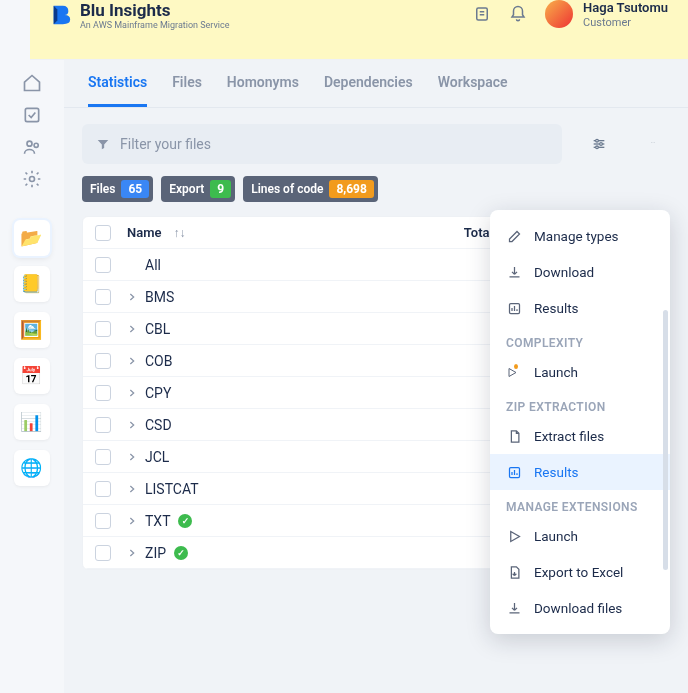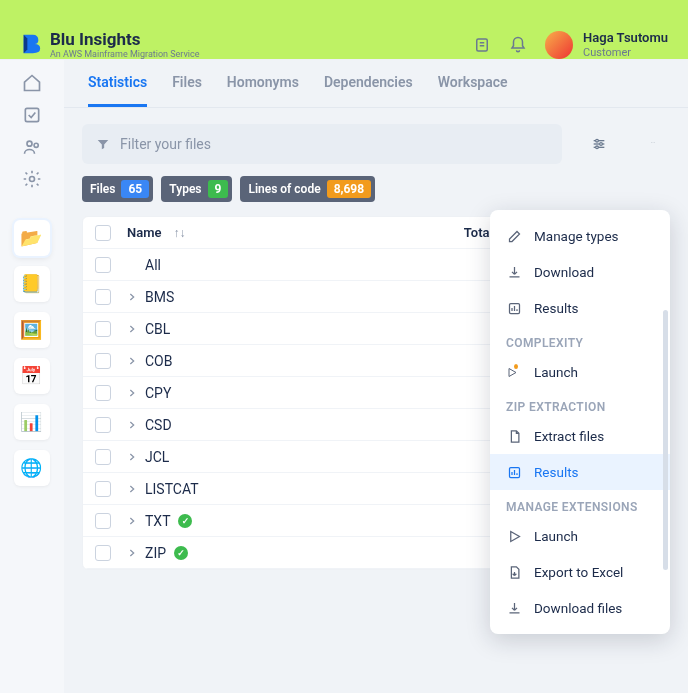--- a/index.html
+++ b/index.html
@@ -1,17 +1,17 @@
 <!DOCTYPE html>
 <html><head>
 <meta charset="utf-8">
 <style>
 * { box-sizing: border-box; margin: 0; padding: 0; }
 body { font-family: -apple-system, BlinkMacSystemFont, "Segoe UI", Roboto, sans-serif; font-size: 14px; color: #1c2b4a; background: #f5f7fa; width: 688px; height: 693px; overflow: hidden; }
-.header { background: #bef264; height: 60px; display: flex; align-items: flex-end; padding: 0 20px; border-bottom: 1px solid #eef1f5; }
+.header { background: #fef9c3; height: 60px; display: flex; align-items: flex-start; padding: 0 20px; border-bottom: 1px solid #eef1f5; margin-left: 30px; }
 .logo { display: flex; align-items: center; gap: 8px; }
 .logo-mark { width: 22px; height: 22px; }
 .logo-text { display: flex; flex-direction: column; }
 .logo-title { font-weight: 700; font-size: 17px; color: #1c2b4a; }
 .logo-sub { font-size: 9px; color: #6b7a90; }
 .header-right { margin-left: auto; display: flex; align-items: center; gap: 18px; }
 .icon-btn { width: 18px; height: 18px; color: #6b7a90; cursor: pointer; display:flex; align-items:center; justify-content:center; }
 .avatar { width: 28px; height: 28px; border-radius: 50%; background: linear-gradient(135deg,#f8b04a,#e33); }
 .user-block { display: flex; align-items: center; gap: 10px; }
 .user-text { display: flex; flex-direction: column; line-height: 1.2; }
@@ -181,21 +181,21 @@
           </svg>
         </div>
     </div>
 
     <div class="chips">
       <div class="chip">
           <span>Files</span>
           <span class="badge">65</span>
         </div>
       <div class="chip">
-          <span>Types</span>
+          <span>Export</span>
           <span class="badge green">9</span>
         </div>
       <div class="chip">
           <span>Lines of code</span>
           <span class="badge orange">8,698</span>
         </div>
     </div>
 
     <div class="table-wrap">
       <div class="table-row header-row">

